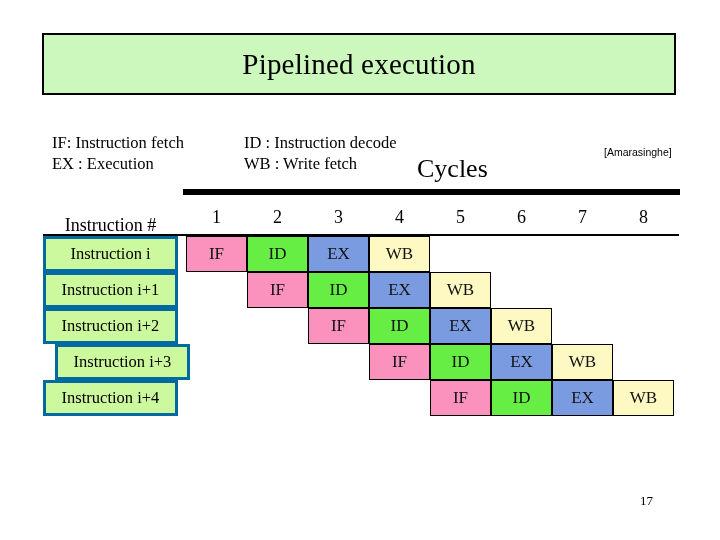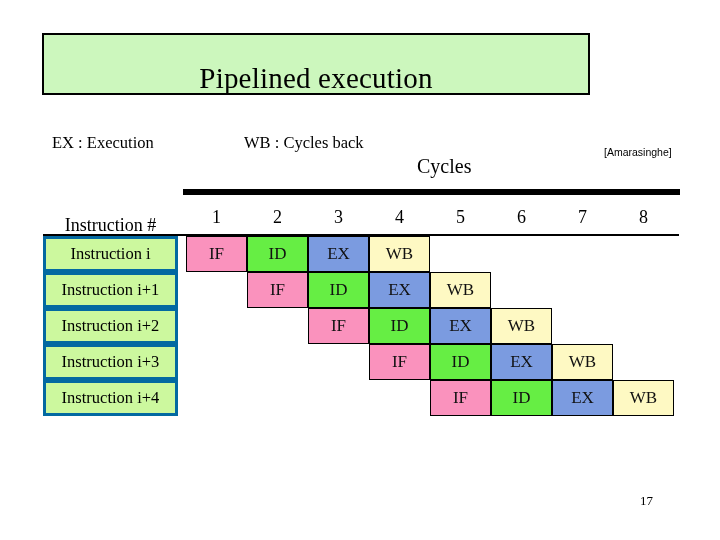--- a/index.html
+++ b/index.html
@@ -14,27 +14,27 @@
     overflow: hidden;
     font-family: "Liberation Serif", "DejaVu Serif", serif;
     color: #000000;
   }
 
   
   .title-box {
     position: absolute;
     left: 42px;
     top: 33px;
-    width: 548px;
+    width: 634px;
     height: 62px;
     background: #ccf7bd;
     border: 2px solid #000000;
     box-sizing: border-box;
     display: flex;
-    align-items: flex-end;
+    align-items: center;
     justify-content: center;
   }
   .title-text {
     font-size: 29px;
     line-height: 1;
     letter-spacing: 0.2px;
   }
 
   
   .legend {
@@ -46,21 +46,21 @@
   }
   .legend-row { display: block; white-space: nowrap; }
   .legend-col-a { display: inline-block; width: 192px; }
   .legend-col-b { display: inline-block; }
 
   
   .cycles-label {
     position: absolute;
     left: 417px;
     top: 156px;
-    font-size: 20px;
+    font-size: 26px;
     line-height: 1;
   }
 
   
   .attribution {
     position: absolute;
     left: 604px;
     top: 147px;
     font-family: "Liberation Sans", "DejaVu Sans", sans-serif;
     font-size: 10.5px;
@@ -160,21 +160,24 @@
 </style>
 </head>
 <body>
 
 <div class="title-box">
   <span class="title-text">Pipelined execution</span>
 </div>
 
 <div class="legend">
   <span class="legend-row">
-    <span class="legend-col-a">EX : Execution</span><span class="legend-col-b">WB : Cycles back</span>
+    <span class="legend-col-a">IF: Instruction fetch</span><span class="legend-col-b">ID : Instruction decode</span>
+  </span>
+  <span class="legend-row">
+    <span class="legend-col-a">EX : Execution</span><span class="legend-col-b">WB : Write fetch</span>
   </span>
 </div>
 
 <div class="cycles-label">Cycles</div>
 <div class="axis-bar"></div>
 
 <div class="attribution">[Amarasinghe]</div>
 
 <div class="header-row" id="header-row">
   <div class="hdr-instr">Instruction #</div>
@@ -198,21 +201,21 @@
     <div class="label-cell" style="top: 36px;">Instruction i+1</div>
     <div class="stage-cell stage-IF" style="left: 204px; top: 36px;">IF</div>
     <div class="stage-cell stage-ID" style="left: 265px; top: 36px;">ID</div>
     <div class="stage-cell stage-EX" style="left: 326px; top: 36px;">EX</div>
     <div class="stage-cell stage-WB" style="left: 387px; top: 36px;">WB</div>
     <div class="label-cell" style="top: 72px;">Instruction i+2</div>
     <div class="stage-cell stage-IF" style="left: 265px; top: 72px;">IF</div>
     <div class="stage-cell stage-ID" style="left: 326px; top: 72px;">ID</div>
     <div class="stage-cell stage-EX" style="left: 387px; top: 72px;">EX</div>
     <div class="stage-cell stage-WB" style="left: 448px; top: 72px;">WB</div>
-    <div class="label-cell" style="top: 108px;">Instruction i+3</div>
+    <div class="label-cell" style="top: 108px; margin-left: 12px;">Instruction i+3</div>
     <div class="stage-cell stage-IF" style="left: 326px; top: 108px;">IF</div>
     <div class="stage-cell stage-ID" style="left: 387px; top: 108px;">ID</div>
     <div class="stage-cell stage-EX" style="left: 448px; top: 108px;">EX</div>
     <div class="stage-cell stage-WB" style="left: 509px; top: 108px;">WB</div>
     <div class="label-cell" style="top: 144px;">Instruction i+4</div>
     <div class="stage-cell stage-IF" style="left: 387px; top: 144px;">IF</div>
     <div class="stage-cell stage-ID" style="left: 448px; top: 144px;">ID</div>
     <div class="stage-cell stage-EX" style="left: 509px; top: 144px;">EX</div>
     <div class="stage-cell stage-WB" style="left: 570px; top: 144px;">WB</div>
   </div>

